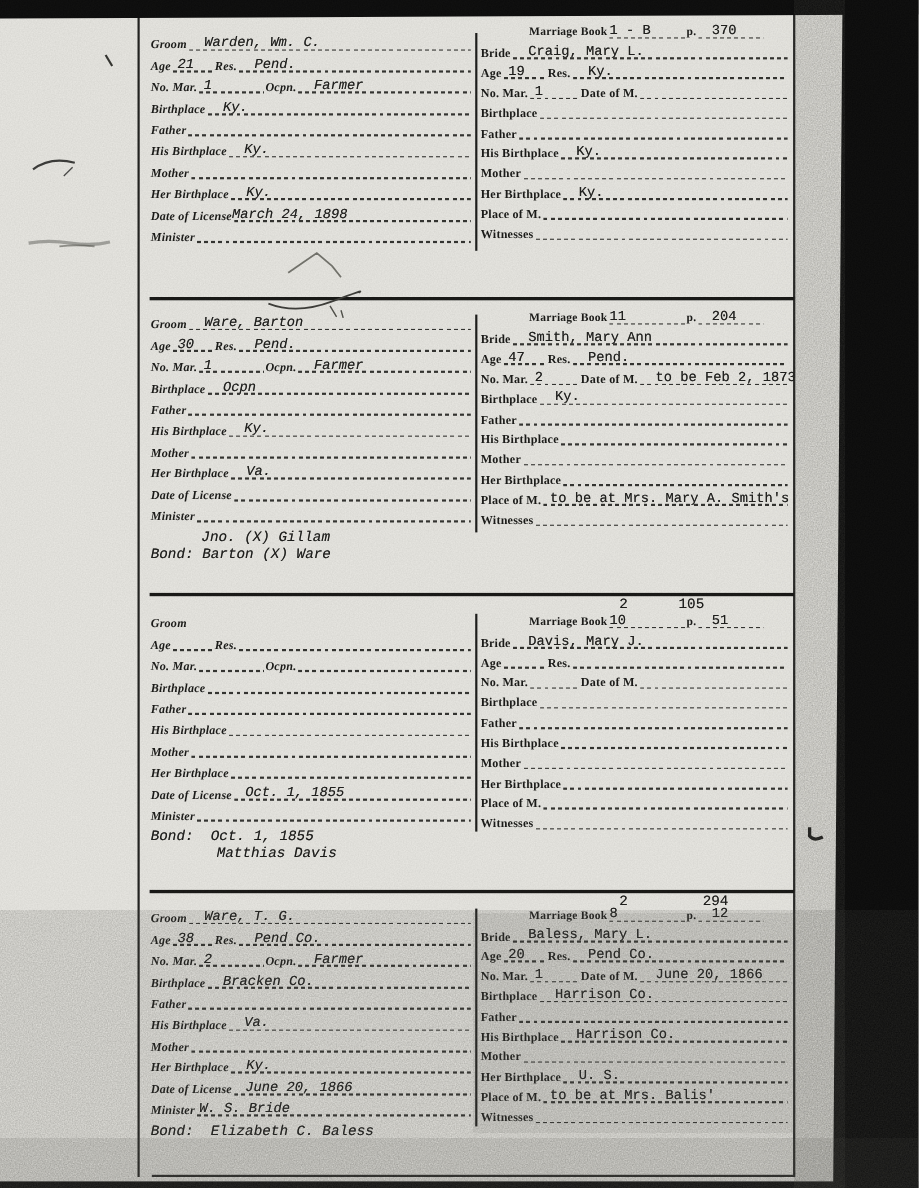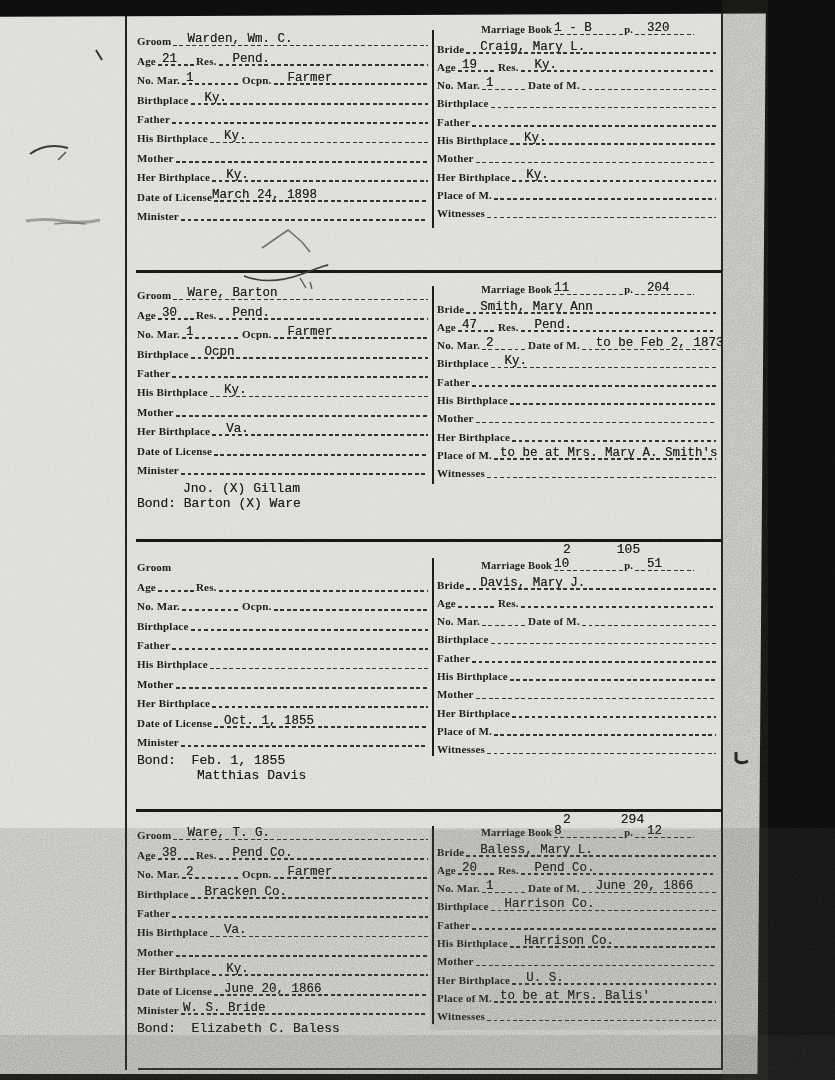--- a/index.html
+++ b/index.html
@@ -10,21 +10,21 @@
   .band-right{position:absolute;left:766px;top:-12px;width:90px;height:1110px;background:#0b0b0b;transform:rotate(0.45deg);transform-origin:top left;}
   .bar-bottom{position:absolute;left:0;top:1074px;width:835px;height:6px;background:#0b0b0b;}
   
   .vline{position:absolute;width:2px;background:#20201e;}
   .vl-left{left:125px;top:13px;height:1057px;}
   .vl-right{left:721px;top:13px;height:1057px;}
   .hl-bottom{position:absolute;left:138px;top:1068px;width:584px;height:2px;background:#262624;}
   .divider{position:absolute;left:136px;width:586px;height:3px;background:#161614;}
   
   .block{position:absolute;left:125px;width:598px;}
-  .gcol{position:absolute;left:12px;width:292px;}
+  .gcol{position:absolute;left:12px;width:292px;font-style:italic;}
   .bcol{position:absolute;left:312px;width:280px;}
   .vdiv{position:absolute;left:307px;width:2px;background:#1b1b19;}
   .row{position:relative;display:flex;align-items:flex-end;}
   .gcol .row{height:19.4px;}
   .bcol .row{height:18.3px;}
   .lbl{font-family:"Liberation Serif",serif;font-weight:bold;font-size:11px;color:#181816;
        line-height:12px;padding-bottom:2px;white-space:pre;letter-spacing:0.2px;}
   .fill{position:relative;flex:1;height:100%;}
   .fill.fx{flex:none;}
   .fill::after{content:"";position:absolute;left:2px;right:1px;bottom:3px;height:1.7px;
@@ -114,21 +114,21 @@
         <div class="row">
           <span class="lbl">Minister</span>
           <span class="fill">
             <span class="val" style="left:4px">W. S. Bride</span>
           </span>
         </div>
         <div class="bond"><div>Bond:  Elizabeth C. Baless</div><div style="margin-left:60px"></div></div>
       </div>
       <div class="vdiv" style="top:14px;height:198px"></div>
       <div class="bcol" style="top:0px">
-        <div class="abovenums" style="height:11px"><span style="margin-left:126px">2</span><span style="margin-left:50px">294</span></div>
+        <div class="abovenums" style="height:11px"><span style="margin-left:126px">2</span><span style="margin-left:68px">294</span></div>
         <div class="row bookrow">
           <span class="lbl">Marriage Book</span>
           <span class="fill fx" style="width:72px">
             <span class="val" style="left:2px">8</span>
           </span>
           <span class="lbl">p.</span>
           <span class="fill fx" style="width:62px">
             <span class="val" style="left:14px">12</span>
           </span>
         </div>
@@ -262,21 +262,21 @@
           <span class="fill">
             <span class="val" style="left:12px">Oct. 1, 1855</span>
           </span>
         </div>
         <div class="row">
           <span class="lbl">Minister</span>
           <span class="fill">
             <span class="val" style="left:4px"></span>
           </span>
         </div>
-        <div class="bond"><div>Bond:  Feb. 1, 1855</div><div style="margin-left:60px">Matthias Davis</div></div>
+        <div class="bond"><div>Bond:  Oct. 1, 1855</div><div style="margin-left:60px">Matthias Davis</div></div>
       </div>
       <div class="vdiv" style="top:16px;height:198px"></div>
       <div class="bcol" style="top:0px">
         <div class="abovenums" style="height:14px"><span style="margin-left:126px">2</span><span style="margin-left:46px">105</span></div>
         <div class="row bookrow">
           <span class="lbl">Marriage Book</span>
           <span class="fill fx" style="width:72px">
             <span class="val" style="left:2px">10</span>
           </span>
           <span class="lbl">p.</span>
@@ -581,21 +581,21 @@
       </div>
       <div class="vdiv" style="top:14px;height:198px"></div>
       <div class="bcol" style="top:4px">
         <div class="row bookrow">
           <span class="lbl">Marriage Book</span>
           <span class="fill fx" style="width:72px">
             <span class="val" style="left:2px">1 - B</span>
           </span>
           <span class="lbl">p.</span>
           <span class="fill fx" style="width:62px">
-            <span class="val" style="left:14px">320</span>
+            <span class="val" style="left:14px">370</span>
           </span>
         </div>
         <div class="row">
           <span class="lbl">Bride</span>
           <span class="fill">
             <span class="val">Craig, Mary L.</span>
           </span>
         </div>
         <div class="row">
           <span class="lbl">Age</span>

